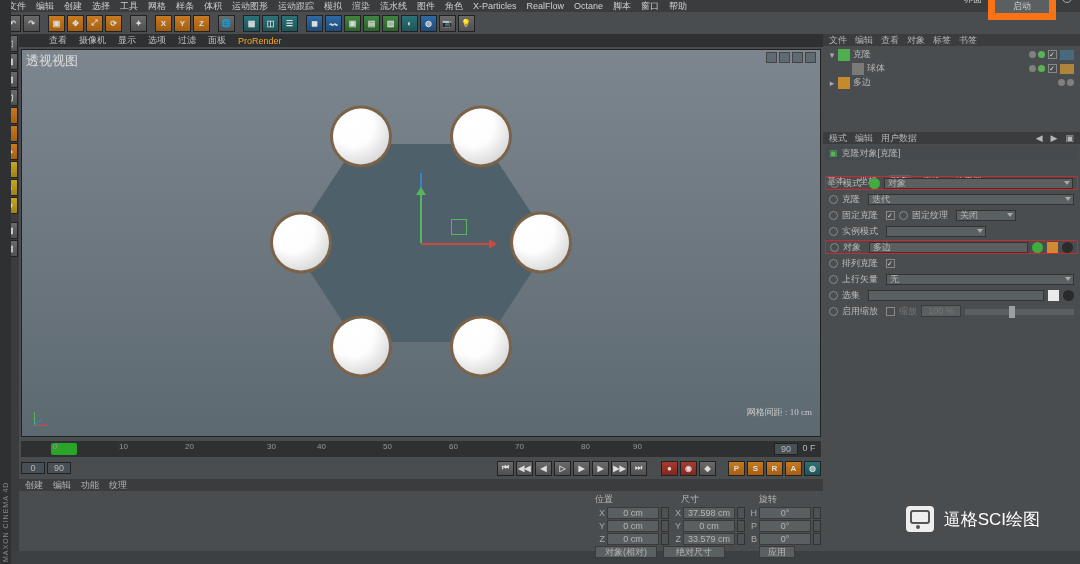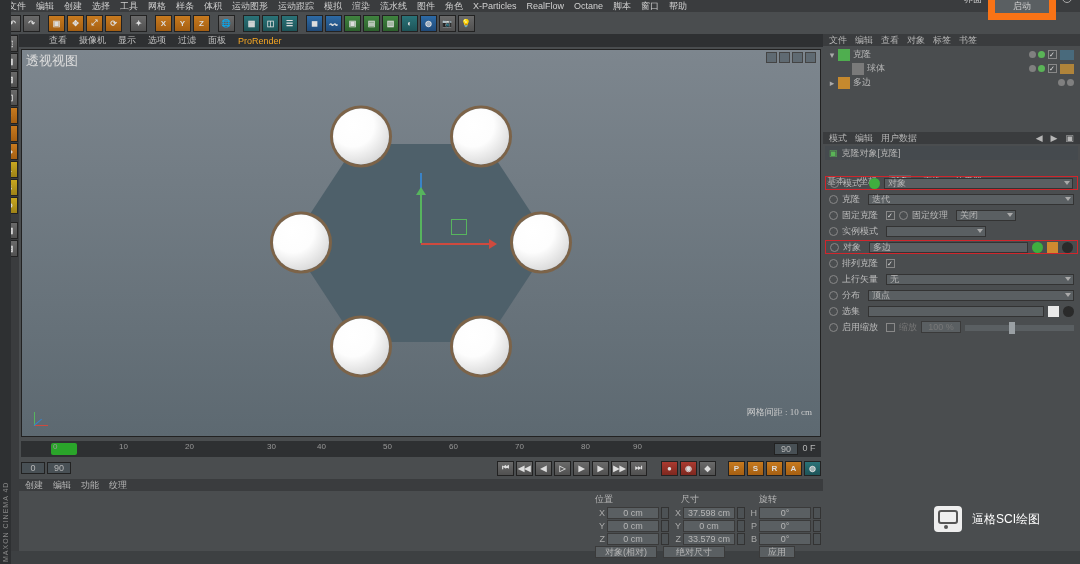--- a/index.html
+++ b/index.html
@@ -108,21 +108,21 @@
   .mini-ic.orange{background:#d08a30;}
   .mini-ic.blkarrow{background:#2a2a2a;border-radius:50%;position:relative;}
   .mini-ic.wh{background:#eaeaea;}
   .slider-bar{flex:1;height:6px;background:#5a5f62;position:relative;margin-top:2px;}
   .slider-knob{position:absolute;left:40%;top:-3px;width:6px;height:12px;background:#9aa0a4;}
   .ring{width:10px;height:10px;border:1px solid #aaa;border-radius:50%;}
   .brand{position:absolute;right:40px;bottom:32px;display:flex;align-items:center;gap:10px;}
   .brand .logo{width:28px;height:26px;background:#eee;border-radius:4px;position:relative;}
   .brand .logo::before{content:"";position:absolute;width:16px;height:10px;border:2px solid #555;border-radius:3px;left:4px;top:4px;}
   .brand .logo::after{content:"";position:absolute;width:4px;height:4px;background:#555;border-radius:50%;left:10px;bottom:3px;}
-  .brand .txt{color:#fff;font-size:12px;font-weight:500;}
+  .brand .txt{color:#fff;font-size:17px;font-weight:500;}
   .vbar{position:absolute;left:0;top:0;bottom:0;width:11px;display:flex;flex-direction:column;justify-content:flex-end;padding-bottom:4px;background:var(--panel-darker);}
   .vtxt{transform:rotate(-90deg);transform-origin:center;white-space:nowrap;color:#888;font-size:7px;letter-spacing:1px;}
 </style>
 </head>
 <body>
 
 <div class="topmenu">
   <span>文件</span>
   <span>编辑</span>
   <span>创建</span>
@@ -464,28 +464,20 @@
       <div class="field">
         <span class="radio"></span>
         <span class="fl">上行矢量</span>
         <span class="ddl">
             <span>无</span>
             <span class="arrow"></span>
           </span>
       </div>
       <div class="field">
         <span class="radio"></span>
-        <span class="fl2">分布</span>
-        <span class="ddl">
-            <span>顶点</span>
-            <span class="arrow"></span>
-          </span>
-      </div>
-      <div class="field">
-        <span class="radio"></span>
         <span class="fl2">选集</span>
         <span class="ddl"></span>
         <span class="mini-ic wh"></span>
         <span class="mini-ic blkarrow"></span>
       </div>
       <div class="field">
         <span class="radio"></span>
         <span class="fl">启用缩放</span>
         <span class="chk"></span>
         <span style="color:#777">缩放</span>

